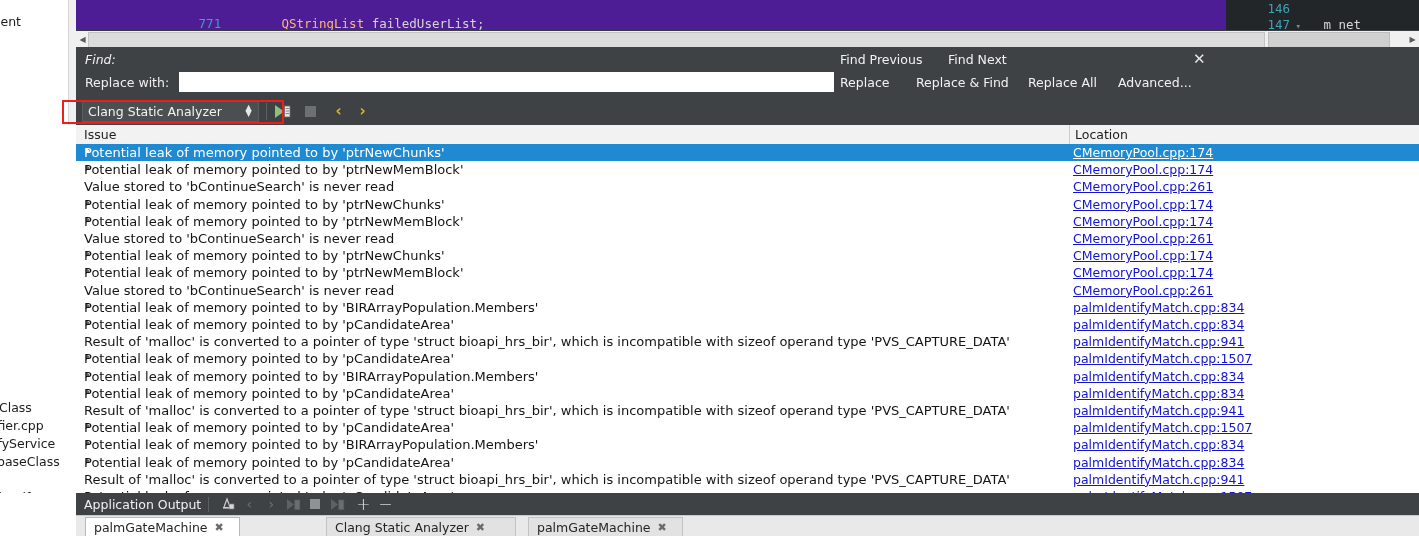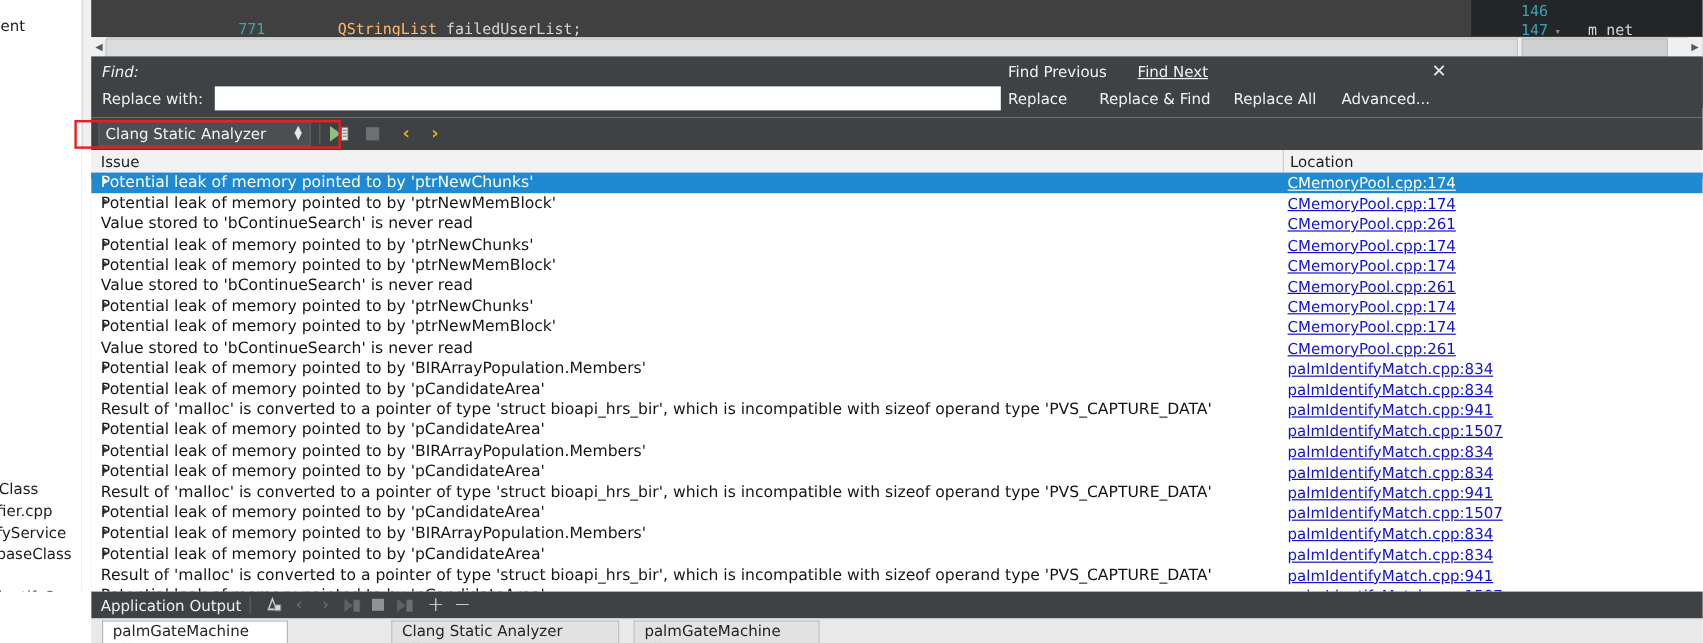--- a/index.html
+++ b/index.html
@@ -12,21 +12,21 @@
     position:relative;
   }
   .root{position:absolute;inset:0;}
 
   
   #left-gutter{position:absolute;left:0;top:0;width:76px;height:536px;background:#ffffff;overflow:hidden;}
   #left-gutter .frag{position:absolute;white-space:nowrap;font-size:12.5px;color:#1c1c1c;left:0;}
   #left-gutter .scrolltrack{position:absolute;left:68px;top:0;width:8px;height:536px;background:#f0f0f0;border-left:1px solid #d4d4d4;}
 
   
-  #editor-dark{position:absolute;left:76px;top:0;width:1155px;height:30px;background:#404040;overflow:hidden;}
+  #editor-dark{position:absolute;left:76px;top:0;width:1155px;height:30px;background:#4c1d95;overflow:hidden;}
   .code-line{position:absolute;left:0;white-space:pre;font-family:"DejaVu Sans Mono","Liberation Mono",monospace;font-size:12.5px;}
   .lnum{color:#3ea1b5;}
   .c-type{color:#ffb86c;}
   .c-plain{color:#d6d6d6;}
 
   
   #editor-right{position:absolute;left:1226px;top:0;width:193px;height:90px;background:#232629;overflow:hidden;}
   #editor-right .rl{position:absolute;white-space:pre;font-family:"DejaVu Sans Mono","Liberation Mono",monospace;font-size:12.5px;}
   #editor-right .rnum{color:#3ea1b5;}
   #editor-right .rtok{color:#d6d6d6;}
@@ -84,21 +84,21 @@
   
   #appout-bar{position:absolute;left:76px;top:493px;width:1343px;height:22px;background:#3f4245;display:flex;align-items:center;}
   #appout-title{color:#f0f0f0;font-size:12.5px;margin-left:8px;white-space:nowrap;}
   .ao-sep{width:1px;height:15px;background:#5c6063;margin:0 7px;}
   .ao-ico{width:18px;height:18px;display:flex;align-items:center;justify-content:center;margin:0 2px;}
   .ao-chev{color:#6d7174;font-size:14px;line-height:1;}
   .ao-plus{color:#e2e2e2;font-size:17px;line-height:1;font-weight:300;}
 
   
   #tabstrip{position:absolute;left:76px;top:515px;width:1343px;height:21px;background:#e9e9e9;border-top:1px solid #c9c9c9;}
-  .otab{position:absolute;top:1px;height:20px;box-sizing:border-box;border:1px solid #c2c2c2;border-bottom:none;background:#e2e2e2;display:flex;padding:0 8px;font-size:12.5px;color:#242424;white-space:nowrap;flex-direction:column;}
+  .otab{position:absolute;top:1px;height:20px;box-sizing:border-box;border:1px solid #c2c2c2;border-bottom:none;background:#e2e2e2;display:flex;align-items:center;padding:0 8px;font-size:12.5px;color:#242424;white-space:nowrap;}
   .otab.active{background:#ffffff;border-color:#b8b8b8;}
   .otab .x{margin-left:7px;color:#6b6b6b;font-size:11px;}
   #appout-left-pad{position:absolute;left:0;top:493px;width:76px;height:43px;background:#ffffff;}
 </style>
 </head>
 <body>
 
 <div class="root">
 
   <div id="left-gutter">
@@ -142,21 +142,21 @@
   <div id="findbar">
     <div class="fb-label" style="left:9px;top:5px;font-style:italic;">Find:</div>
     <div class="fb-label" style="left:9px;top:28px;">Replace with:</div>
 
 
     <div class="fb-input" style="left:103px;top:25px;width:655px;height:20px;">
       <span class="txt"></span>
     </div>
 
     <div class="fb-btn" style="left:764px;top:5px;">Find Previous</div>
-    <div class="fb-btn" style="left:872px;top:5px;text-decoration:underline;">Find Next</div>
+    <div class="fb-btn" style="left:872px;top:5px;">Find Next</div>
 
     <div class="fb-btn" style="left:764px;top:28px;">Replace</div>
     <div class="fb-btn" style="left:840px;top:28px;">Replace &amp; Find</div>
     <div class="fb-btn" style="left:952px;top:28px;">Replace All</div>
     <div class="fb-btn" style="left:1042px;top:28px;">Advanced...</div>
 
     <div style="position:absolute;left:1117px;top:5px;color:#e6e6e6;font-size:15px;line-height:1;">✕</div>
   </div>
 
   <div id="analyzer-bar">

